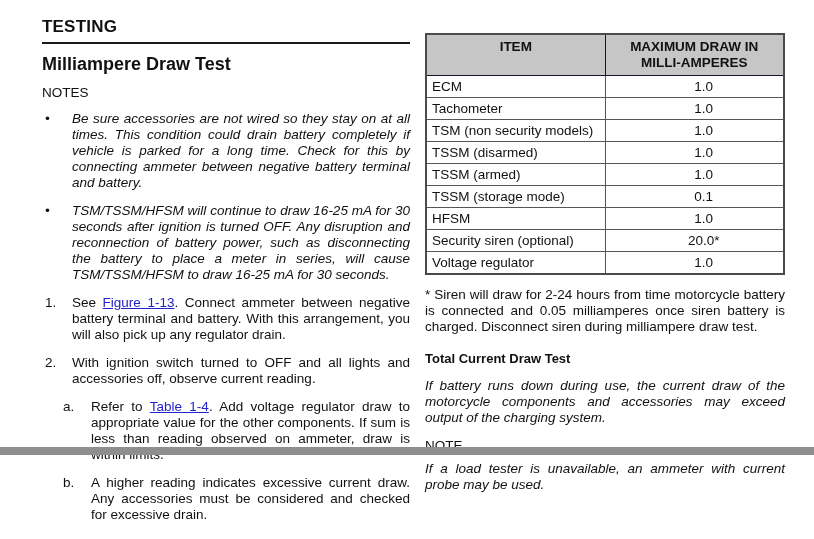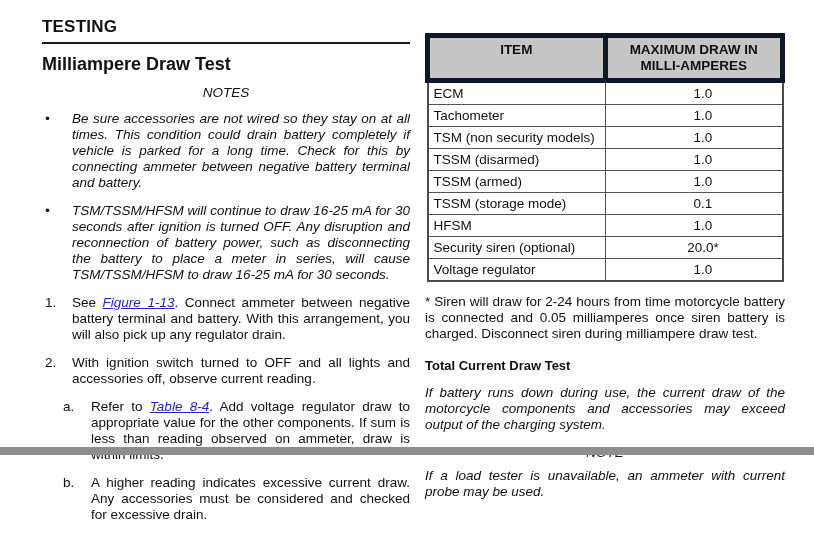--- a/index.html
+++ b/index.html
@@ -44,51 +44,48 @@
     border-bottom: 2px solid #1a1a1a;
     letter-spacing: 0.2px;
   }
   h2.sub {
     font-size: 18px;
     line-height: 20px;
     font-weight: bold;
     margin: 10px 0 0 0;
   }
   .note-head {
-    text-align: center;
-    font-style: italic;
     margin: 11px 0 10px 0;
   }
   .hang { display: flex; text-align: justify; }
   .hang .marker { flex: none; width: 30px; padding-left: 3px; box-sizing: border-box; }
   .hang .text { flex: 1; }
   .bullet { font-style: italic; margin-bottom: 12px; }
   .step { margin-top: 12px; }
   .substep { margin-top: 12px; margin-left: 21px; }
   .substep .marker { width: 28px; padding-left: 0; }
   .note-head-bottom { margin-top: 14px; }
   .doclink {
     color: var(--link, #2222cc);
     text-decoration: underline;
     cursor: pointer;
-    font-style: italic;
   }
   .table-title {
     font-weight: bold;
     text-align: center;
     margin: 0 0 11px 0;
   }
   table.draw {
     width: 100%;
     border-collapse: collapse;
     border: 2px solid #4a4a4a;
   }
   table.draw th {
     background: var(--th-bg, #c6c6c6);
-    border: 5px solid #0f172a;
+    border: 1px solid #0f172a;
     font-size: 13.5px;
     line-height: 16px;
     font-weight: bold;
     text-align: center;
     vertical-align: top;
     padding: 4px 6px;
     height: 32px;
   }
   table.draw td {
     border: 1px solid #555;
@@ -141,21 +138,21 @@
       <span class="text"><span>See </span><a class="doclink">Figure 1-13</a><span>. Connect ammeter between negative battery terminal and battery. With this arrangement, you will also pick up any regulator drain.</span></span>
     </div>
 
     <div class="hang step">
       <span class="marker">2.</span>
       <span class="text">With ignition switch turned to OFF and all lights and accessories off, observe current reading.</span>
     </div>
 
     <div class="hang substep">
       <span class="marker">a.</span>
-      <span class="text"><span>Refer to </span><a class="doclink">Table 8-4</a><span>. Add voltage regulator draw to appropriate value for the other components. If sum is less than reading observed on ammeter, draw is within limits.</span></span>
+      <span class="text"><span>Refer to </span><a class="doclink">Table 1-4</a><span>. Add voltage regulator draw to appropriate value for the other components. If sum is less than reading observed on ammeter, draw is within limits.</span></span>
     </div>
 
     <div class="hang substep">
       <span class="marker">b.</span>
       <span class="text">A higher reading indicates excessive current draw. Any accessories must be considered and checked for excessive drain.</span>
     </div>
 
     <div class="note-head note-head-bottom">NOTE</div>
   </div>
 

